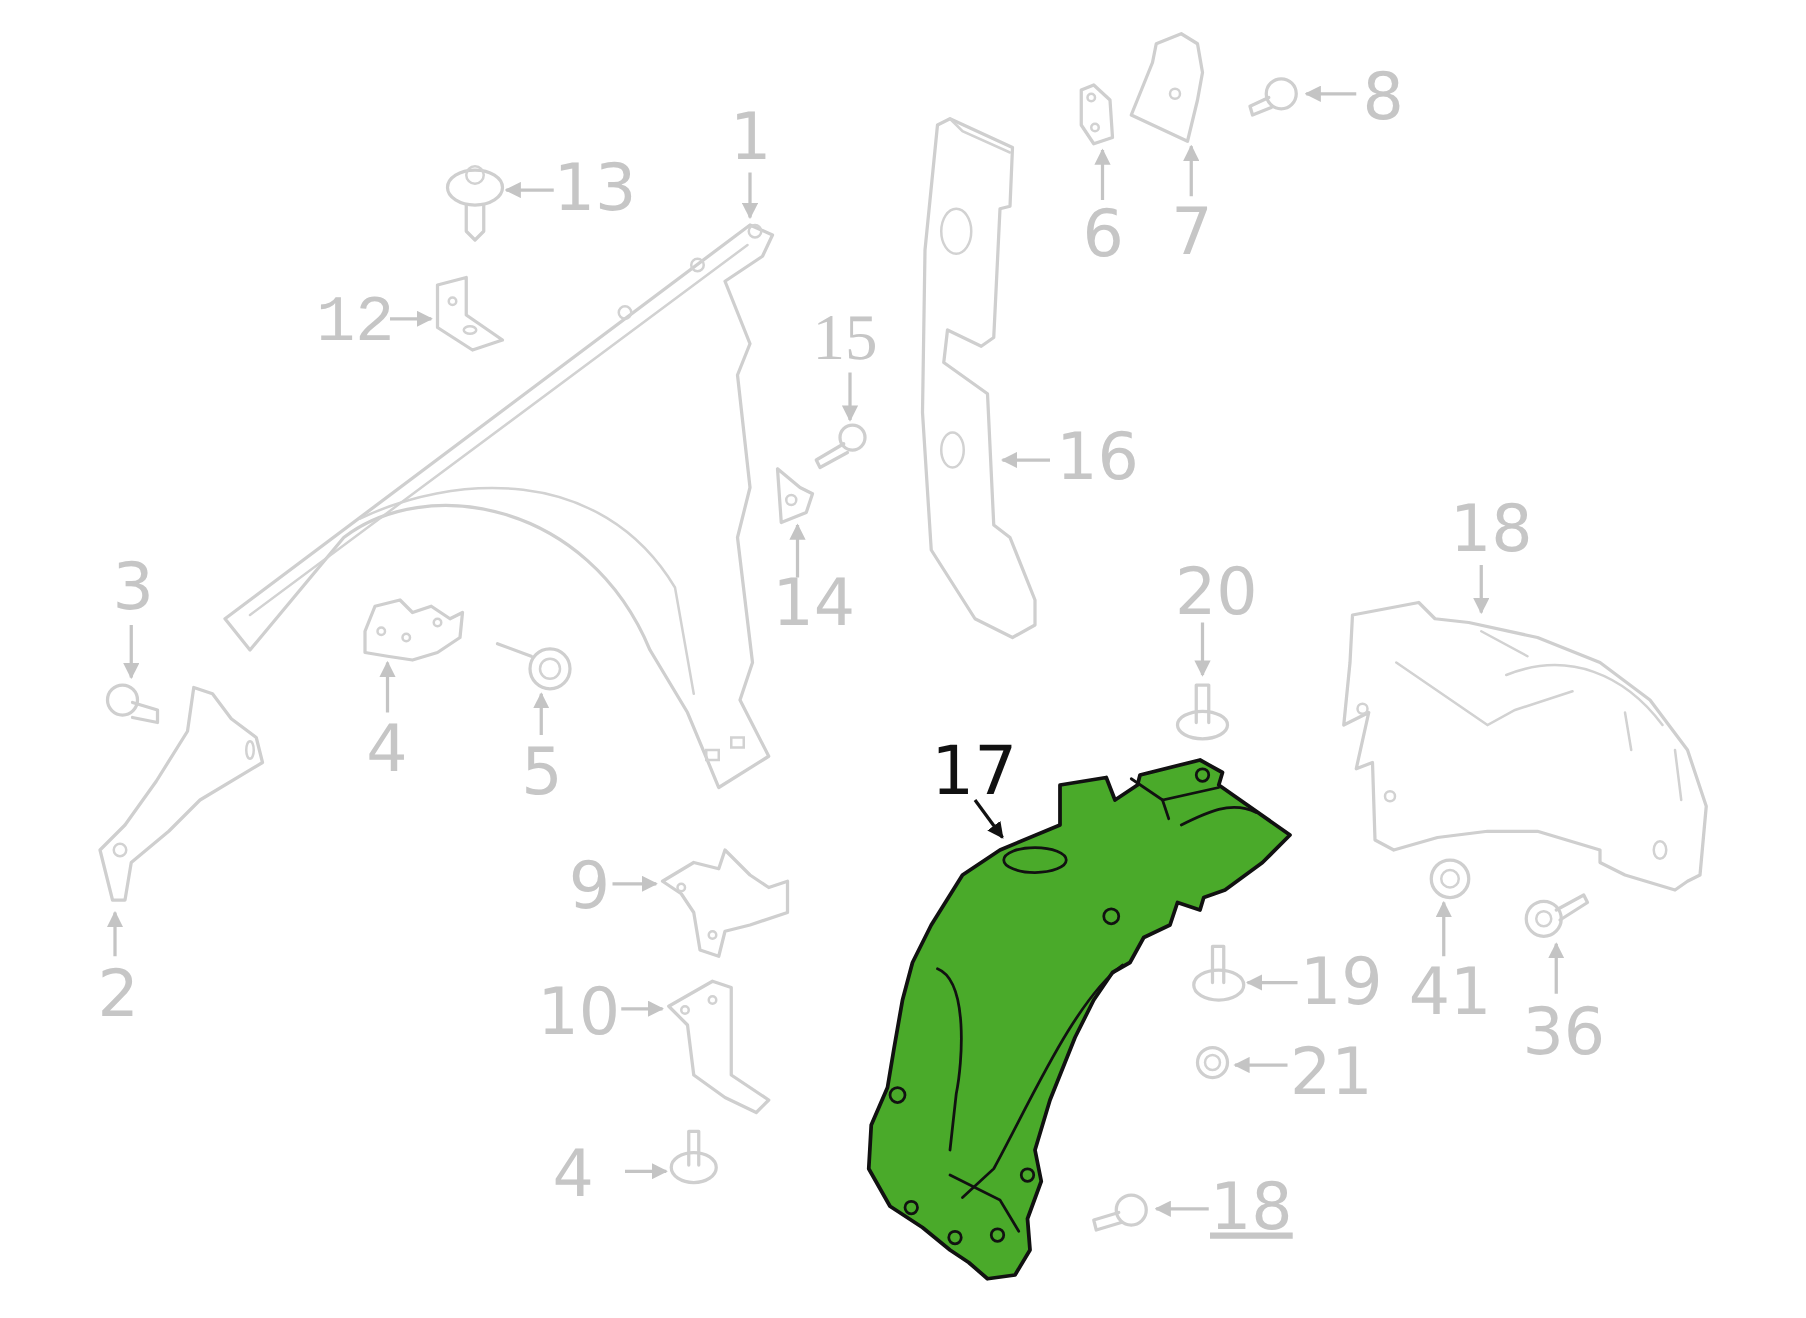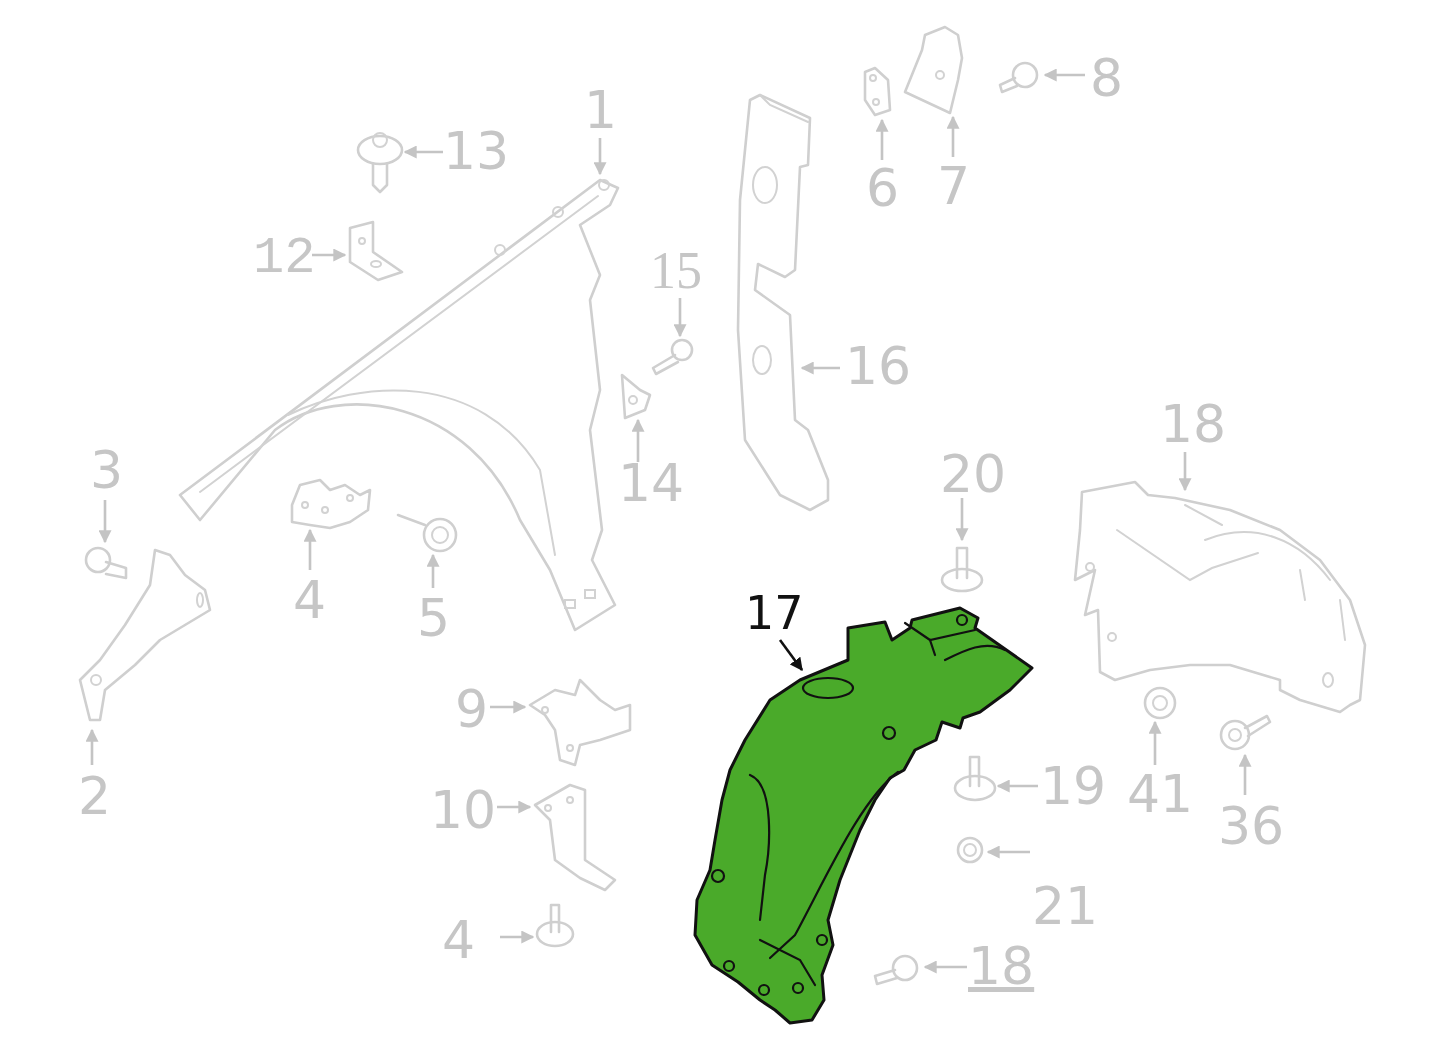--- a/index.html
+++ b/index.html
@@ -3,21 +3,21 @@
 <meta charset="utf-8">
 <style>
   html, body { margin:0; padding:0; background:#ffffff; }
   body { width:1445px; height:1054px; overflow:hidden; position:relative; font-family:"DejaVu Sans", sans-serif; }
   #diagram { position:absolute; left:0; top:0; width:1445px; height:1054px; }
   .part { fill:none; stroke:#cfcfcf; stroke-width:2.6; stroke-linejoin:round; stroke-linecap:round; }
   .part-detail { fill:none; stroke:#d2d2d2; stroke-width:2; stroke-linecap:round; }
   .leader { stroke:#c4c4c4; stroke-width:2.6; fill:none; }
   .arrowhead { fill:#c4c4c4; }
   .callout { position:absolute; font-family:"DejaVu Sans", sans-serif; font-size:52px; color:#c6c6c6; line-height:1; white-space:nowrap; }
-  .callout.active { color:#111111; font-size:46px; }
+  .callout.active { color:#111111; font-size:54px; }
   .hl-fill { stroke:#111111; stroke-width:3; stroke-linejoin:round; }
   .hl-detail { fill:none; stroke:#111111; stroke-width:2.2; stroke-linecap:round; }
   .leader-active { stroke:#111111; stroke-width:2.6; fill:none; }
   .arrowhead-active { fill:#111111; }
 </style>
 </head>
 <body>
 
 <svg id="diagram" viewBox="0 0 1445 1054" xmlns="http://www.w3.org/2000/svg">
   <defs>
@@ -228,16 +228,16 @@
 <div class="callout" style="left:442px; top:914px;">4</div>
 <div class="callout" style="left:253px; top:233px;font-family:Liberation Mono, monospace;">12</div>
 <div class="callout" style="left:443px; top:125px;">13</div>
 <div class="callout" style="left:618px; top:457px;">14</div>
 <div class="callout" style="left:650px; top:245px;font-family:Liberation Serif, serif;">15</div>
 <div class="callout" style="left:845px; top:340px;">16</div>
 <div class="callout active" style="left:745px; top:590px;">17</div>
 <div class="callout" style="left:968px; top:940px;text-decoration:underline;">18</div>
 <div class="callout" style="left:1040px; top:760px;">19</div>
 <div class="callout" style="left:940px; top:448px;">20</div>
-<div class="callout" style="left:1032px; top:880px;">21</div>
+<div class="callout" style="left:1032px; top:832px;">21</div>
 <div class="callout" style="left:1160px; top:398px;">18</div>
 <div class="callout" style="left:1218px; top:800px;">36</div>
 <div class="callout" style="left:1127px; top:768px;">41</div>
 
 </body></html>

